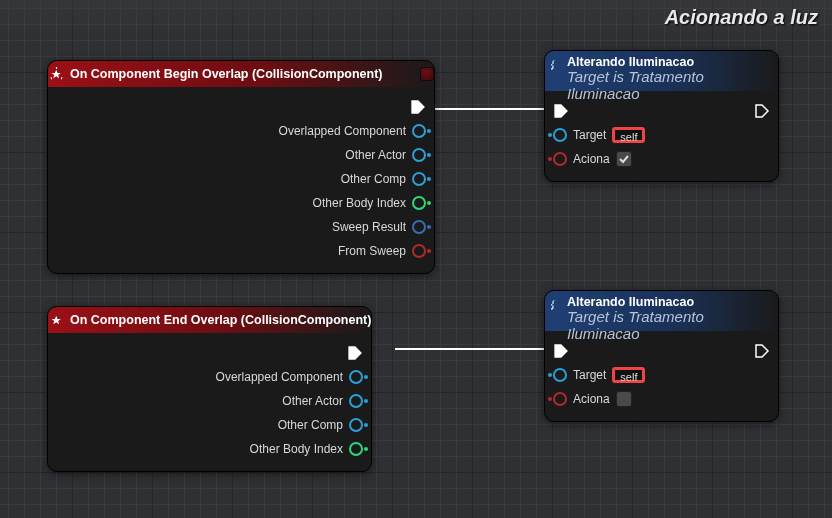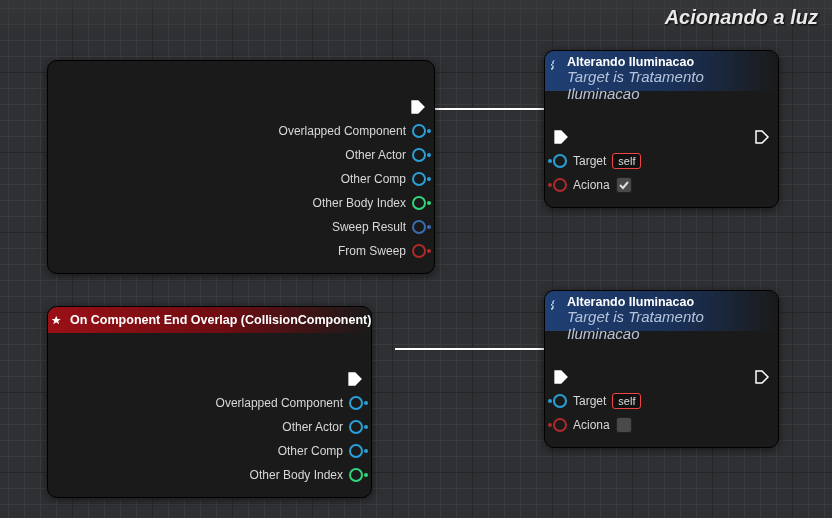--- a/index.html
+++ b/index.html
@@ -62,21 +62,21 @@
   .head-title { color:#fff; font-weight:600; font-size:12.5px; white-space:nowrap; }
   .head-sub { color:#b5c4da; font-style:italic; font-size:15px; margin-top:-1px;}
   .head-icon { width:16px; height:16px; display:flex; align-items:center; justify-content:center; flex-shrink:0;}
   .head-dot {
     width:14px; height:14px; border-radius:3px;
     border:1px solid rgba(0,0,0,0.6);
     background: radial-gradient(circle at 40% 35%, #6b1015, #3b0a0c);
     margin-left:auto; flex-shrink:0;
   }
 
-  .node-body { padding: 18px 8px 10px; margin-top: 16px; }
+  .node-body { padding: 8px 8px 10px; }
   .row {
     display:flex; align-items:center; gap:6px;
     height: 24px;
   }
   .row.right { justify-content:flex-end; }
   .row.left { justify-content:flex-start; }
   .row .lbl { font-size:12px; color:#d8d8d8; }
   .spacer { flex:1; }
 
   .exec {
@@ -104,21 +104,21 @@
   .pin.bool { border-color:#b02a2a; color:#b02a2a;}
   .pin.struct { border-color:#3a6db0; color:#3a6db0;}
   .pin.in::before {
     content:""; position:absolute; width:4px; height:4px; border-radius:50%;
     left:-7px; top:50%; transform:translateY(-50%);
     background: currentColor;
   }
   .pin.in::after{display:none;}
 
   .pill {
-    border:1px solid #ef4444; border-radius:3px;
+    border:3px solid #ef4444; border-radius:3px;
     background:#111; color:#ddd;
     font-size:11px; padding:0 5px; height:16px; line-height:14px;
   }
   .chk {
     width:16px; height:16px; border-radius:3px;
     background:#4a4a4c; border:1px solid #222;
     display:flex; align-items:center; justify-content:center;
     flex-shrink:0;
   }
   .chk svg { width:12px; height:12px; }
@@ -146,20 +146,30 @@
 <div class="canvas">
 
   <svg class="wire" style="left:395px; top:100px; width:160px; height:18px;">
     <path d="M0 9 C50 9 110 9 160 9"></path>
   </svg>
   <svg class="wire" style="left:395px; top:340px; width:160px; height:18px;">
     <path d="M0 9 C50 9 110 9 160 9"></path>
   </svg>
 
   <div class="node n-begin">
+    <div class="node-head red">
+      <span class="head-icon">
+        <svg class="fn-icon" viewBox="0 0 16 16">
+            <path fill="#fff" d="M8 1 L10 6 L15 6 L11 9 L12.5 14 L8 11 L3.5 14 L5 9 L1 6 L6 6 Z" transform="scale(0.7) translate(3 3)"></path>
+            <path fill="none" stroke="#fff" stroke-width="1.2" d="M3 13 L2 11 M13 13 L14 11 M8 2 L8 0"></path>
+          </svg>
+      </span>
+      <span class="head-title">On Component Begin Overlap (CollisionComponent)</span>
+      <span class="head-dot"></span>
+    </div>
     <div class="node-body">
       <div class="row right">
         <span class="exec solid">
           <svg viewBox="0 0 16 16">
               <path d="M2 2 H8 L14 8 L8 14 H2 Z" stroke-width="1.3"></path>
             </svg>
         </span>
       </div>
       <div class="row right">
         <span class="lbl">Overlapped Component</span>

